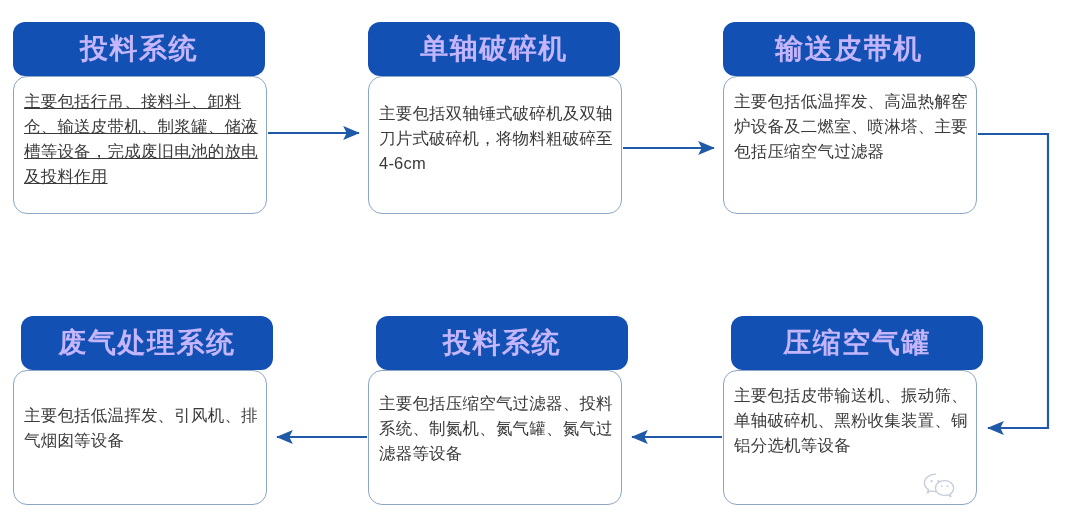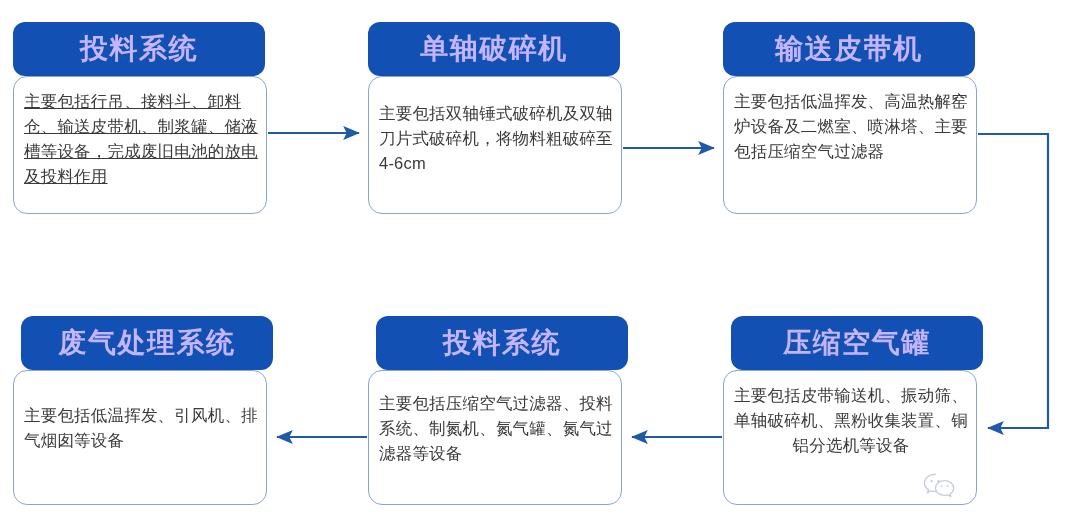--- a/index.html
+++ b/index.html
@@ -94,21 +94,21 @@
   #node-waste-gas      { left: 13px;  top: 0; }
   #node-nitrogen       { left: 368px; top: 0; }
   #node-fine-crush     { left: 723px; top: 0; }
 
   
   #body-feeding      .node-body-text { top: 12px; text-decoration: underline; }
   #body-coarse-crush .node-body-text { top: 24px; }
   #body-calcination  .node-body-text { top: 12px; }
   #body-waste-gas    .node-body-text { top: 32px; }
   #body-nitrogen     .node-body-text { top: 20px; }
-  #body-fine-crush   .node-body-text { top: 12px; text-align: center; }
+  #body-fine-crush   .node-body-text { top: 12px; }
 
   
   #watermark {
     position: absolute;
     left: 888px;
     top: 472px;
     z-index: 4;
     display: flex;
     align-items: center;
     gap: 19px;

